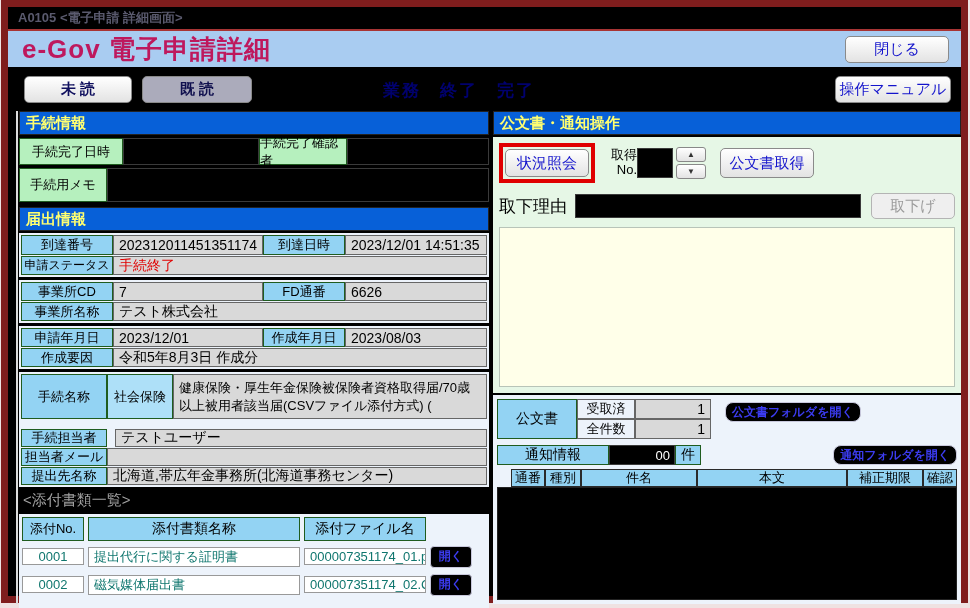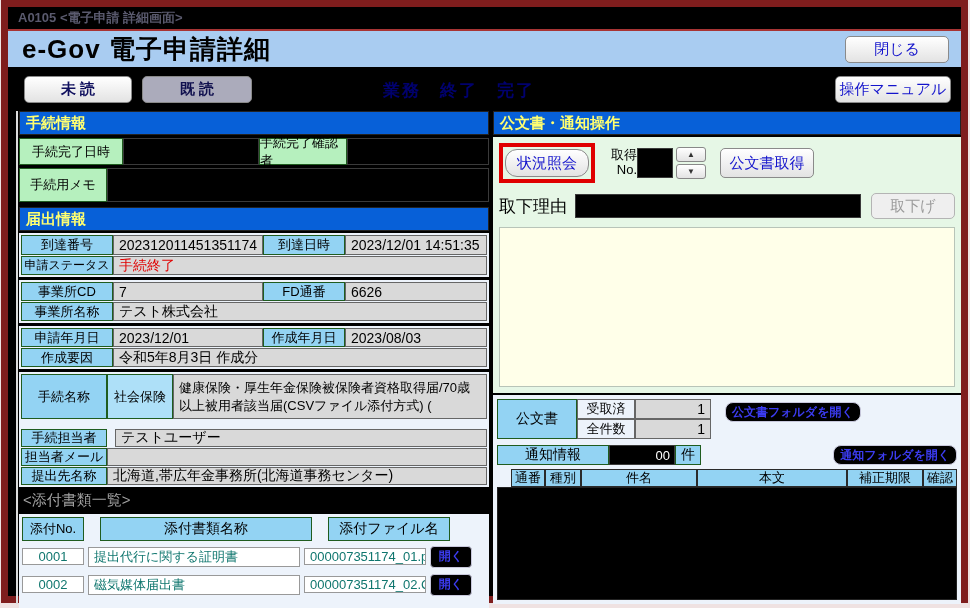--- a/index.html
+++ b/index.html
@@ -6,21 +6,21 @@
   html,body { width:970px; height:608px; overflow:hidden; background:#EFE2E2;
               font-family:"Liberation Sans","DejaVu Sans",sans-serif; }
   #window { position:absolute; left:1px; top:0; width:967px; height:603px;
             border:7px solid #7f1d1d; background:#000; }
 
   
   .topstrip { height:24px; background:#000; display:flex; align-items:center;
               padding-left:10px; color:#5A5A6E; font-size:13px; font-weight:bold;
               border-bottom:2px solid #A83434; }
   .titlebar { height:36px; background:#A9CCF1; display:flex; align-items:center; }
-  .titlebar .title { font-size:26px; font-weight:bold; color:#000000; margin-left:14px; letter-spacing:1px; flex:1; }
+  .titlebar .title { font-size:26px; font-weight:bold; color:#be185d; margin-left:14px; letter-spacing:1px; flex:1; }
   .toolbar { height:44px; background:#000; display:flex; align-items:center; position:relative; }
 
   
   .btn { background:linear-gradient(#FFFFFF,#E3E3E3); border:1px solid #8A8A8A; border-radius:5px;
          color:#1414CC; font-size:15px; display:flex; align-items:center; justify-content:center; cursor:pointer; }
   .btn.grayed { background:#ABABBB; color:#10104E; }
   .btn.disabled { background:#EFEFEF; color:#9A9A9A; border-color:#B4B4B4; }
   .darkbtn { background:#000; color:#3C3CF2; border:1px solid #C8C8DC; border-radius:8px;
              font-size:12px; font-weight:bold; padding:2px 6px; display:inline-flex;
              align-items:center; justify-content:center; cursor:pointer; white-space:nowrap; }
@@ -150,21 +150,21 @@
         </div>
         <div class="row" style="height:18px;margin-top:1px;">
           <div class="bluelab" style="width:86px;">提出先名称</div>
           <div class="grayval" style="flex:1;">北海道,帯広年金事務所(北海道事務センター)</div>
         </div>
       </div>
 
       <div style="color:#a3a3a3;font-size:15px;margin:4px 0 4px 4px;">&lt;添付書類一覧&gt;</div>
 
       <div class="card" style="padding:3px;">
-        <div class="row" style="height:24px;gap:16px;">
+        <div class="row" style="height:24px;gap:4px;">
           <div class="bluelab" style="width:62px;">添付No.</div>
           <div class="bluelab" style="width:212px;font-size:14px;">添付書類名称</div>
           <div class="bluelab" style="width:122px;font-size:14px;">添付ファイル名</div>
         </div>
         <div class="row" style="height:25px;gap:4px;margin-top:3px;align-items:center;">
           <div class="whiteval" style="width:62px;justify-content:center;">0001</div>
           <div class="whiteval" style="width:212px;">提出代行に関する証明書</div>
           <div class="whiteval" style="width:122px;">000007351174_01.p</div>
           <button class="darkbtn" style="width:42px;height:22px;border-radius:4px;">開く</button>
         </div>
@@ -178,21 +178,21 @@
       </div>
     </div>
 
     <div id="rightcol">
 
       <div class="sechdr">公文書・通知操作</div>
 
       <div class="greenarea" style="margin-top:2px;">
         <div class="row" style="align-items:center;">
           <span class="redbox">
-            <button class="btn" style="width:84px;height:28px;border-radius:12px;">状況照会</button>
+            <button class="btn" style="width:84px;height:28px;">状況照会</button>
           </span>
           <div style="margin-left:16px;text-align:right;font-size:13px;line-height:1.15;color:#000;">
             <div>取得</div>
             <div>No.</div>
           </div>
           <div class="blackfield" style="width:36px;height:30px;"></div>
           <div class="spincol">
             <button class="spinbtn">▲</button>
             <button class="spinbtn" style="margin-top:2px;">▼</button>
           </div>

